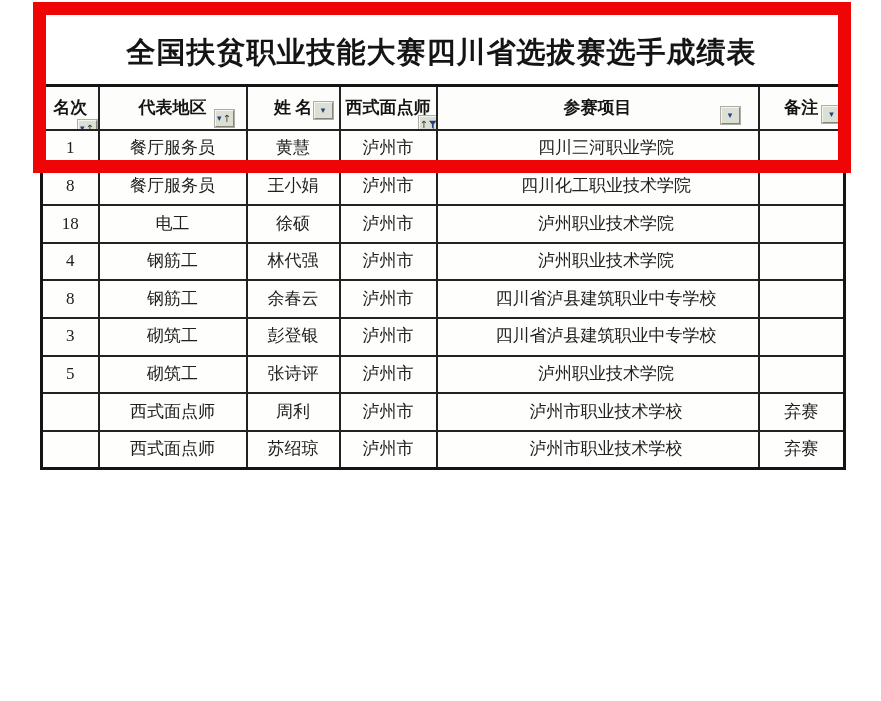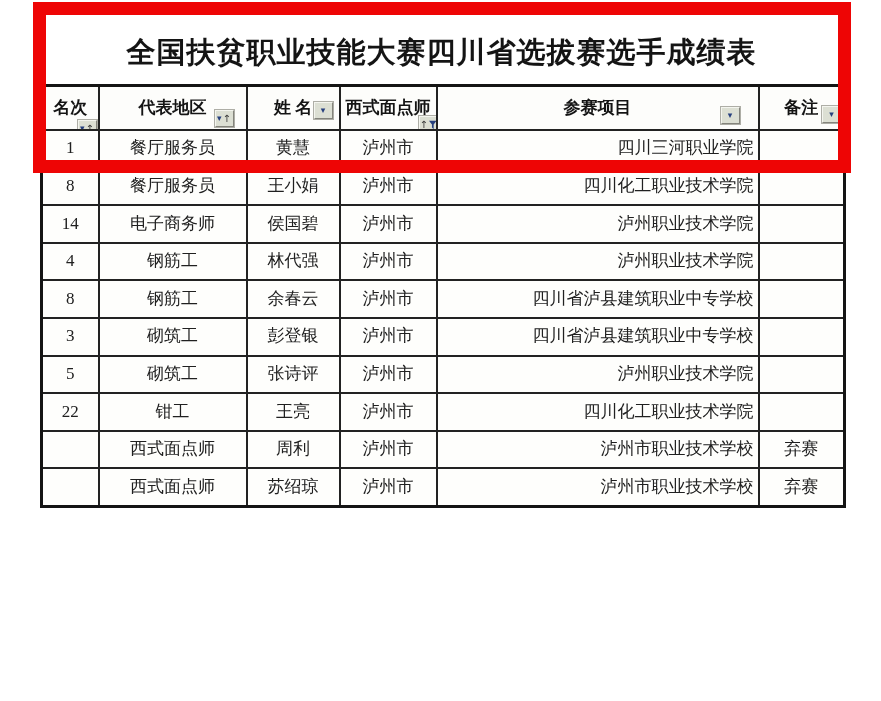--- a/index.html
+++ b/index.html
@@ -27,21 +27,21 @@
   .grid th,.grid td{
     border:2px solid #222222;
     padding:0 4px;text-align:center;overflow:hidden;
     font-size:17px;line-height:1.1;white-space:nowrap;
   }
   .grid th{
     height:42px;font-weight:700;position:relative;
     font-size:17px;color:#141414;background:#fdfdfb;
   }
   .grid td{height:35.6px;font-weight:400;color:#202020;}
-  .grid td.al{text-align:right;padding-left:21px;}
+  .grid td.al{text-align:center;padding-left:21px;}
 
   
   .fbtn{
     position:absolute;width:19px;height:17px;
     background:#dcdfd3;
     border:1px solid #f4f5ef;
     border-right-color:#84847c;border-bottom-color:#84847c;
     box-shadow:0 0 0 1px #aeaea6;
     display:flex;align-items:center;justify-content:center;gap:1px;
     font-size:9px;line-height:1;color:#27407e;
@@ -138,31 +138,31 @@
 
     <tr>
       <td>8</td>
       <td>餐厅服务员</td>
       <td>王小娟</td>
       <td>泸州市</td>
       <td class="al">四川化工职业技术学院</td>
       <td></td>
     </tr>
 
-
-
-
-    <tr>
-      <td>14</td>
-      <td>电子商务师</td>
-      <td>侯国碧</td>
+    <tr>
+      <td>18</td>
+      <td>电工</td>
+      <td>徐硕</td>
       <td>泸州市</td>
       <td class="al">泸州职业技术学院</td>
       <td></td>
     </tr>
+
+
+
 
     <tr>
       <td>4</td>
       <td>钢筋工</td>
       <td>林代强</td>
       <td>泸州市</td>
       <td class="al">泸州职业技术学院</td>
       <td></td>
     </tr>
 
@@ -187,28 +187,20 @@
     <tr>
       <td>5</td>
       <td>砌筑工</td>
       <td>张诗评</td>
       <td>泸州市</td>
       <td class="al">泸州职业技术学院</td>
       <td></td>
     </tr>
 
 
-    <tr>
-      <td>22</td>
-      <td>钳工</td>
-      <td>王亮</td>
-      <td>泸州市</td>
-      <td class="al">四川化工职业技术学院</td>
-      <td></td>
-    </tr>
 
     <tr>
       <td></td>
       <td>西式面点师</td>
       <td>周利</td>
       <td>泸州市</td>
       <td class="al">泸州市职业技术学校</td>
       <td>弃赛</td>
     </tr>
 

